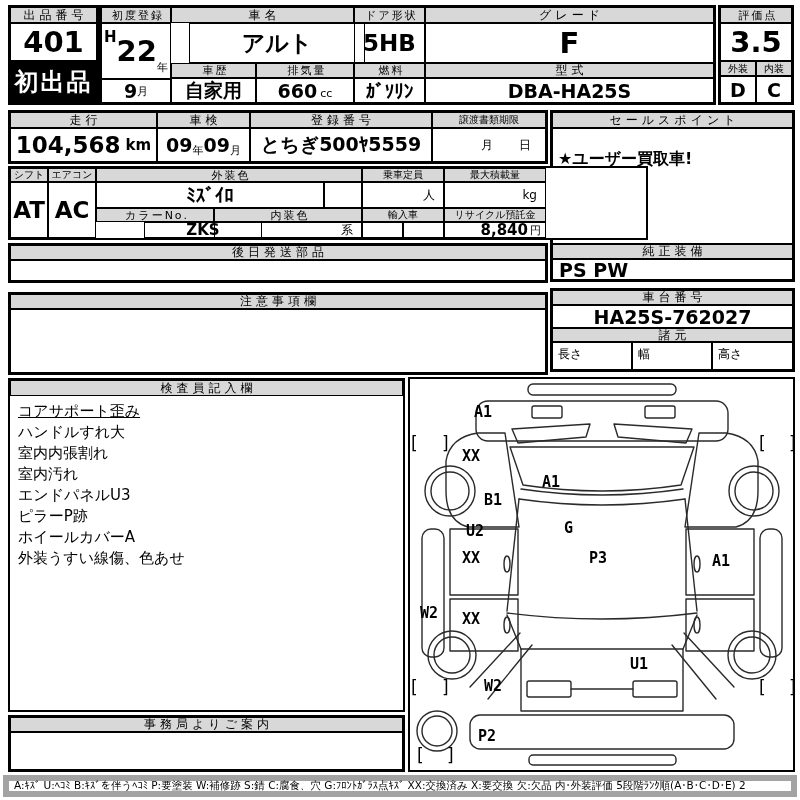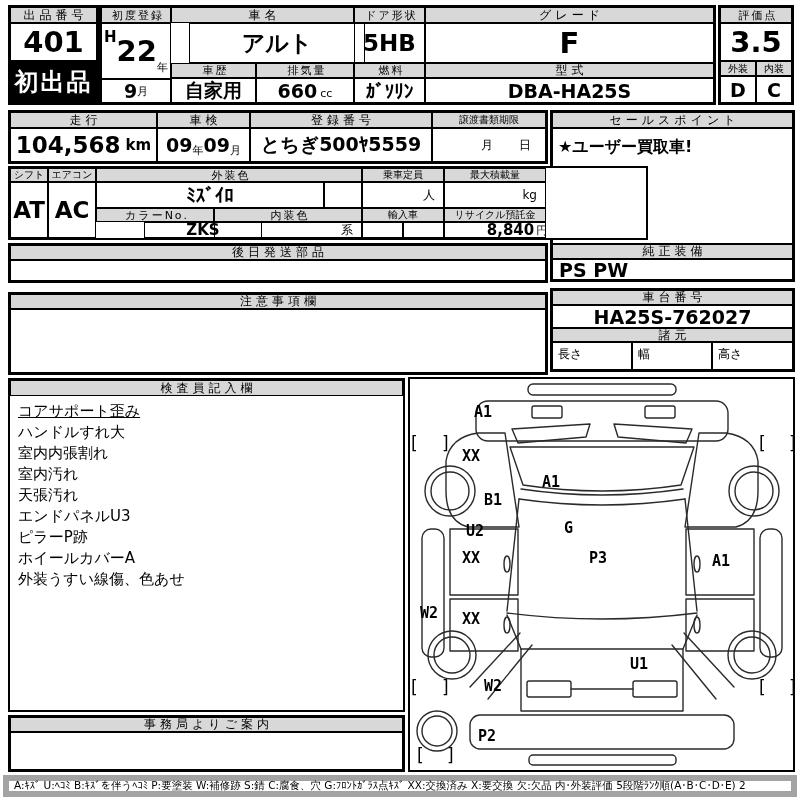--- a/index.html
+++ b/index.html
@@ -17,21 +17,21 @@
   .v-sm{font-size:15px;font-weight:bold;margin-left:48px;}
   .left{justify-content:flex-start;padding-left:6px;}
   .right{justify-content:flex-end;padding-right:8px;}
   .unit{font-size:11px;font-weight:normal;margin-left:3px;align-self:flex-end;padding-bottom:2px;}
   .badge{background:#000;color:#fff;font-size:24px;font-weight:bold;letter-spacing:2px;}
   .era{font-size:15px;font-weight:bold;align-self:flex-start;padding-top:4px;}
   .sub{font-size:11px;font-weight:normal;align-self:flex-end;padding-bottom:3px;}
   .insp-content{position:absolute;box-sizing:border-box;padding:5px 8px;font-size:15px;line-height:21px;}
   .insp-line{white-space:nowrap;}
   .insp-line.u{text-decoration:underline;}
-  .sp-text{align-items:flex-start;justify-content:flex-start;padding:8px 5px;
+  .sp-text{align-items:flex-start;justify-content:flex-start;padding:20px 5px;
            font-size:16px;font-weight:bold;}
   .spec-cell{justify-content:flex-start;align-items:flex-start;padding:3px 0 0 5px;font-size:12px;font-weight:normal;}
   .diagram-wrap{position:absolute;border:2px solid #000;box-sizing:border-box;background:#fff;}
   .dia-label{position:absolute;font-family:"DejaVu Sans Mono","Liberation Mono",monospace;
              font-weight:bold;font-size:15px;line-height:15px;}
   .dia-bracket{position:absolute;font-size:17px;line-height:16px;font-weight:normal;}
   .footer{position:absolute;border:6px solid #a3a3a3;box-sizing:border-box;
           display:flex;align-items:center;padding-left:5px;font-size:10.5px;white-space:nowrap;}
   svg{position:absolute;left:0;top:0;}
 </style>
@@ -127,21 +127,21 @@
     <div class="cell hdr tight" style="left:434px;top:0;width:102px;height:14px;">最大積載量</div>
     <div class="cell right" style="left:434px;top:14px;width:102px;height:26px;font-size:12px;">kg</div>
     <div class="cell hdr sm" style="left:86px;top:40px;width:118px;height:14px;">カラーNo.</div>
     <div class="cell v-sm" style="left:86px;top:54px;width:118px;height:16px;">ZKS</div>
     <div class="cell hdr sm" style="left:204px;top:40px;width:148px;height:14px;">内装色</div>
     <div class="cell right" style="left:204px;top:54px;width:148px;height:16px;font-size:12px;">系</div>
     <div class="cell hdr tight" style="left:352px;top:40px;width:82px;height:14px;">輸入車</div>
     <div class="cell" style="left:352px;top:54px;width:41px;height:16px;"></div>
     <div class="cell" style="left:393px;top:54px;width:41px;height:16px;"></div>
     <div class="cell hdr tight" style="left:434px;top:40px;width:102px;height:14px;">リサイクル預託金</div>
-    <div class="cell" style="left:434px;top:54px;width:102px;height:16px;padding-right:4px;">
+    <div class="cell" style="left:434px;top:54px;width:102px;height:16px;justify-content:flex-end;padding-right:4px;">
       <span class="v-sm">8,840</span>
       <span style="font-size:11px;margin-left:2px;">円</span>
     </div>
   </div>
 
   <div class="box" style="left:8px;top:243px;width:540px;height:40px;">
     <div class="cell hdr" style="left:0;top:0;width:536px;height:15px;">後日発送部品</div>
     <div class="cell left" style="left:0;top:15px;width:536px;height:21px;font-size:13px;"></div>
   </div>
 
@@ -159,21 +159,20 @@
     <div class="cell spec-cell" style="left:160px;top:52px;width:81px;height:28px;">高さ</div>
   </div>
 
   <div class="box" style="left:8px;top:378px;width:397px;height:334px;">
     <div class="cell hdr" style="left:0;top:0;width:393px;height:16px;">検査員記入欄</div>
     <div class="insp-content" style="left:0;top:16px;width:393px;height:314px;border-radius:25px;">
         <div class="insp-line u">コアサポート歪み</div>
         <div class="insp-line">ハンドルすれ大</div>
         <div class="insp-line">室内内張割れ</div>
         <div class="insp-line">室内汚れ</div>
-        <div class="insp-line">天張汚れ</div>
         <div class="insp-line">エンドパネルU3</div>
         <div class="insp-line">ピラーP跡</div>
         <div class="insp-line">ホイールカバーA</div>
         <div class="insp-line">外装うすい線傷、色あせ</div>
       </div>
   </div>
 
   <div class="box" style="left:8px;top:715px;width:397px;height:57px;">
     <div class="cell hdr" style="left:0;top:0;width:393px;height:15px;">事務局よりご案内</div>
     <div class="cell left" style="left:0;top:15px;width:393px;height:38px;font-size:13px;"></div>

